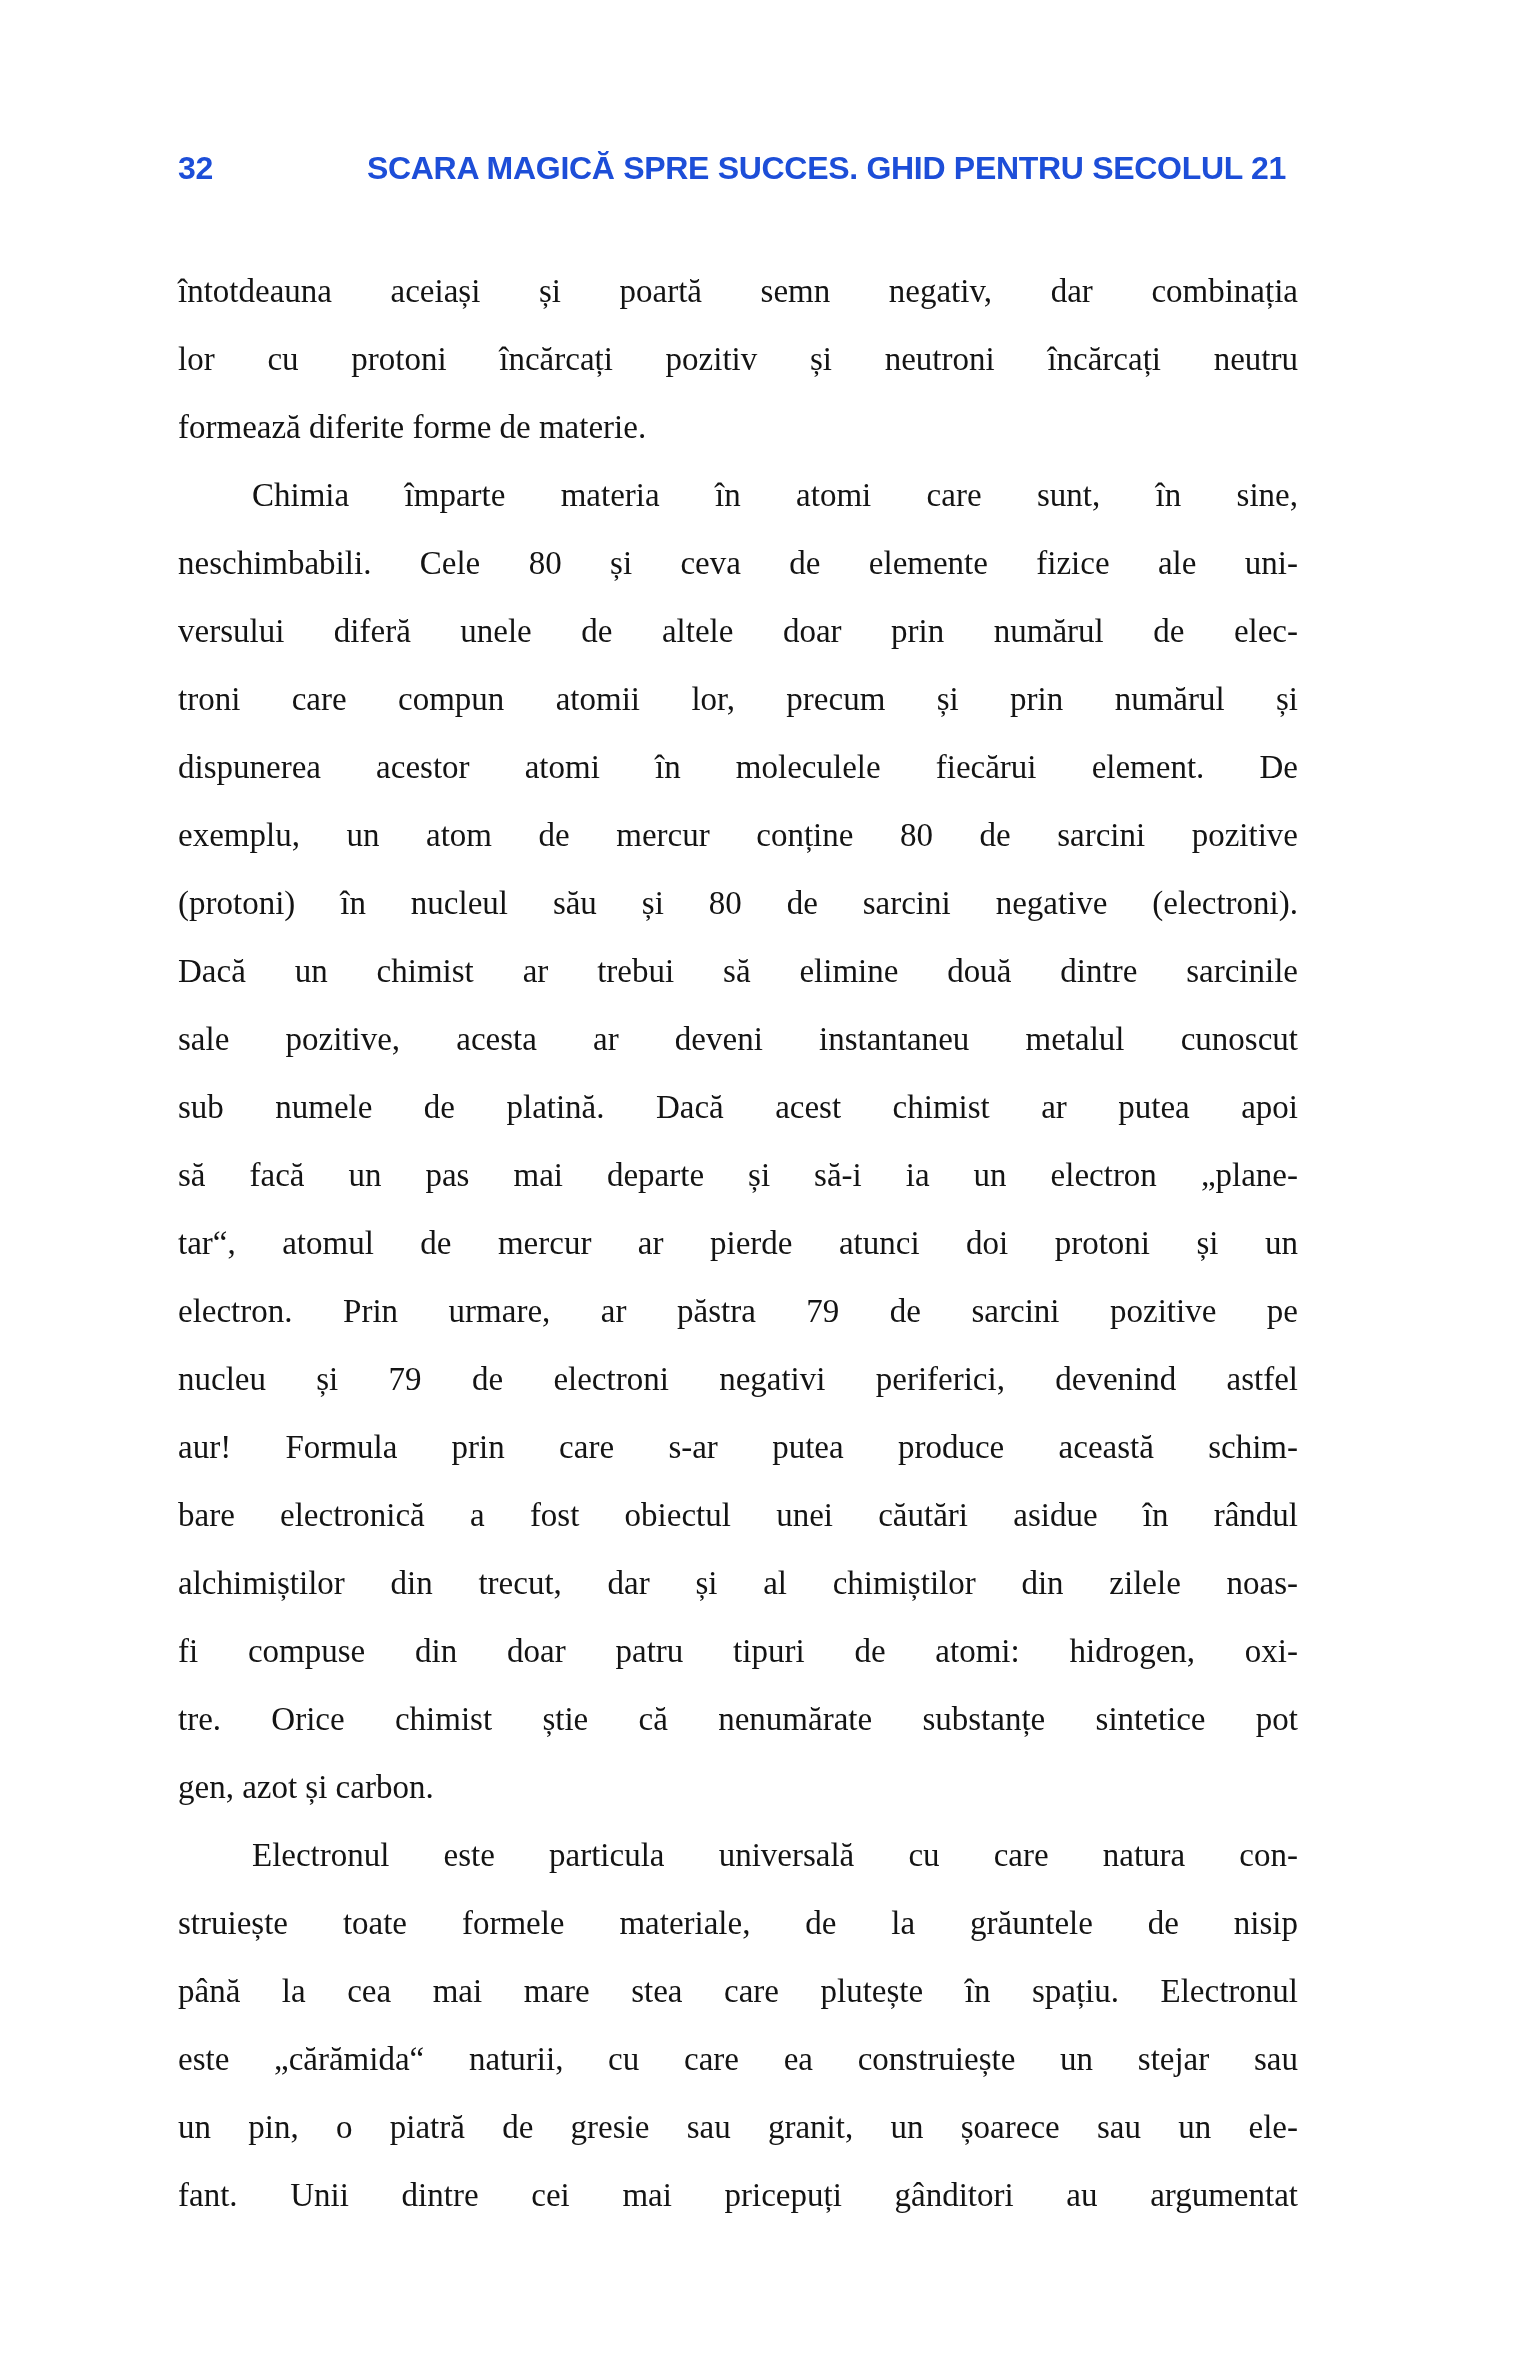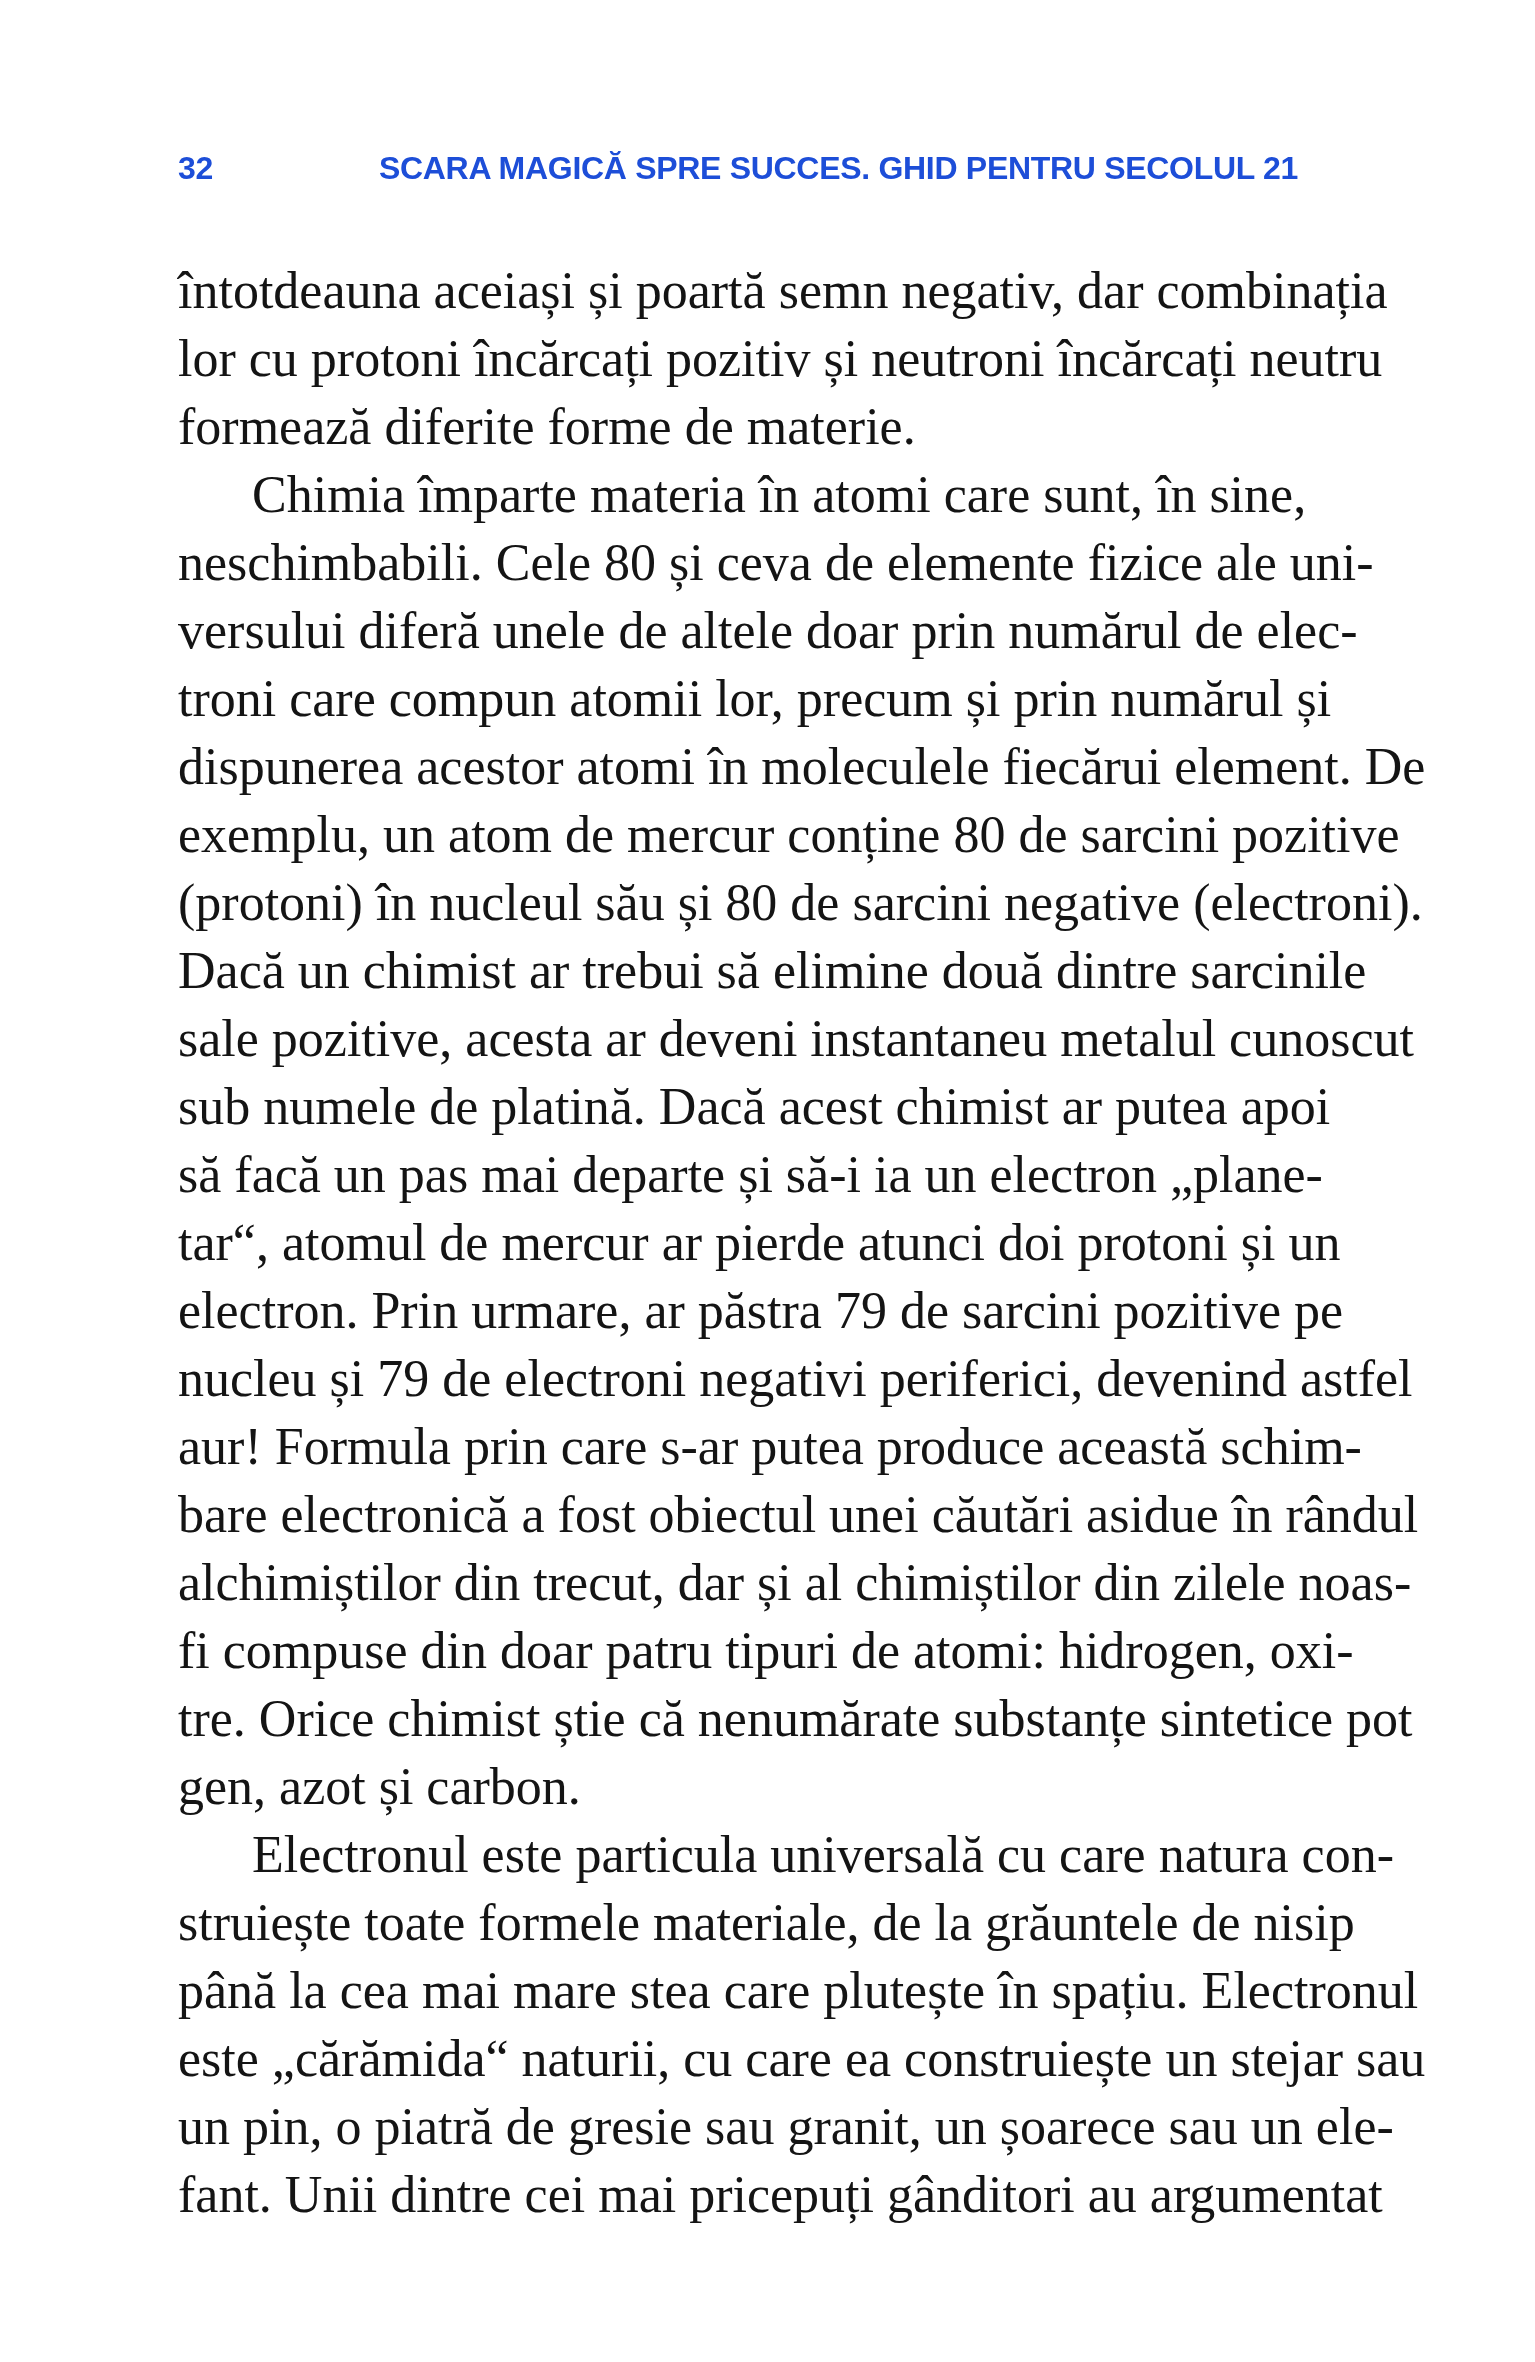--- a/index.html
+++ b/index.html
@@ -27,31 +27,31 @@
     letter-spacing: -0.3px;
     color: #1d4ed8;
   }
   .page-number {
     position: absolute;
     left: 0;
     top: 0;
   }
   .running-title {
     position: absolute;
-    right: 0;
+    right: 12px;
     top: 0;
     white-space: nowrap;
   }
   .body-text {
     position: absolute;
     left: 178px;
     top: 257px;
     width: 1120px;
     font-family: "Liberation Serif", serif;
-    font-size: 52px;
+    font-size: 33px;
     line-height: 68px;
     color: #141414;
   }
   .line {
     height: 68px;
     text-align: justify;
     text-align-last: justify;
     -moz-text-align-last: justify;
     white-space: nowrap;
   }

